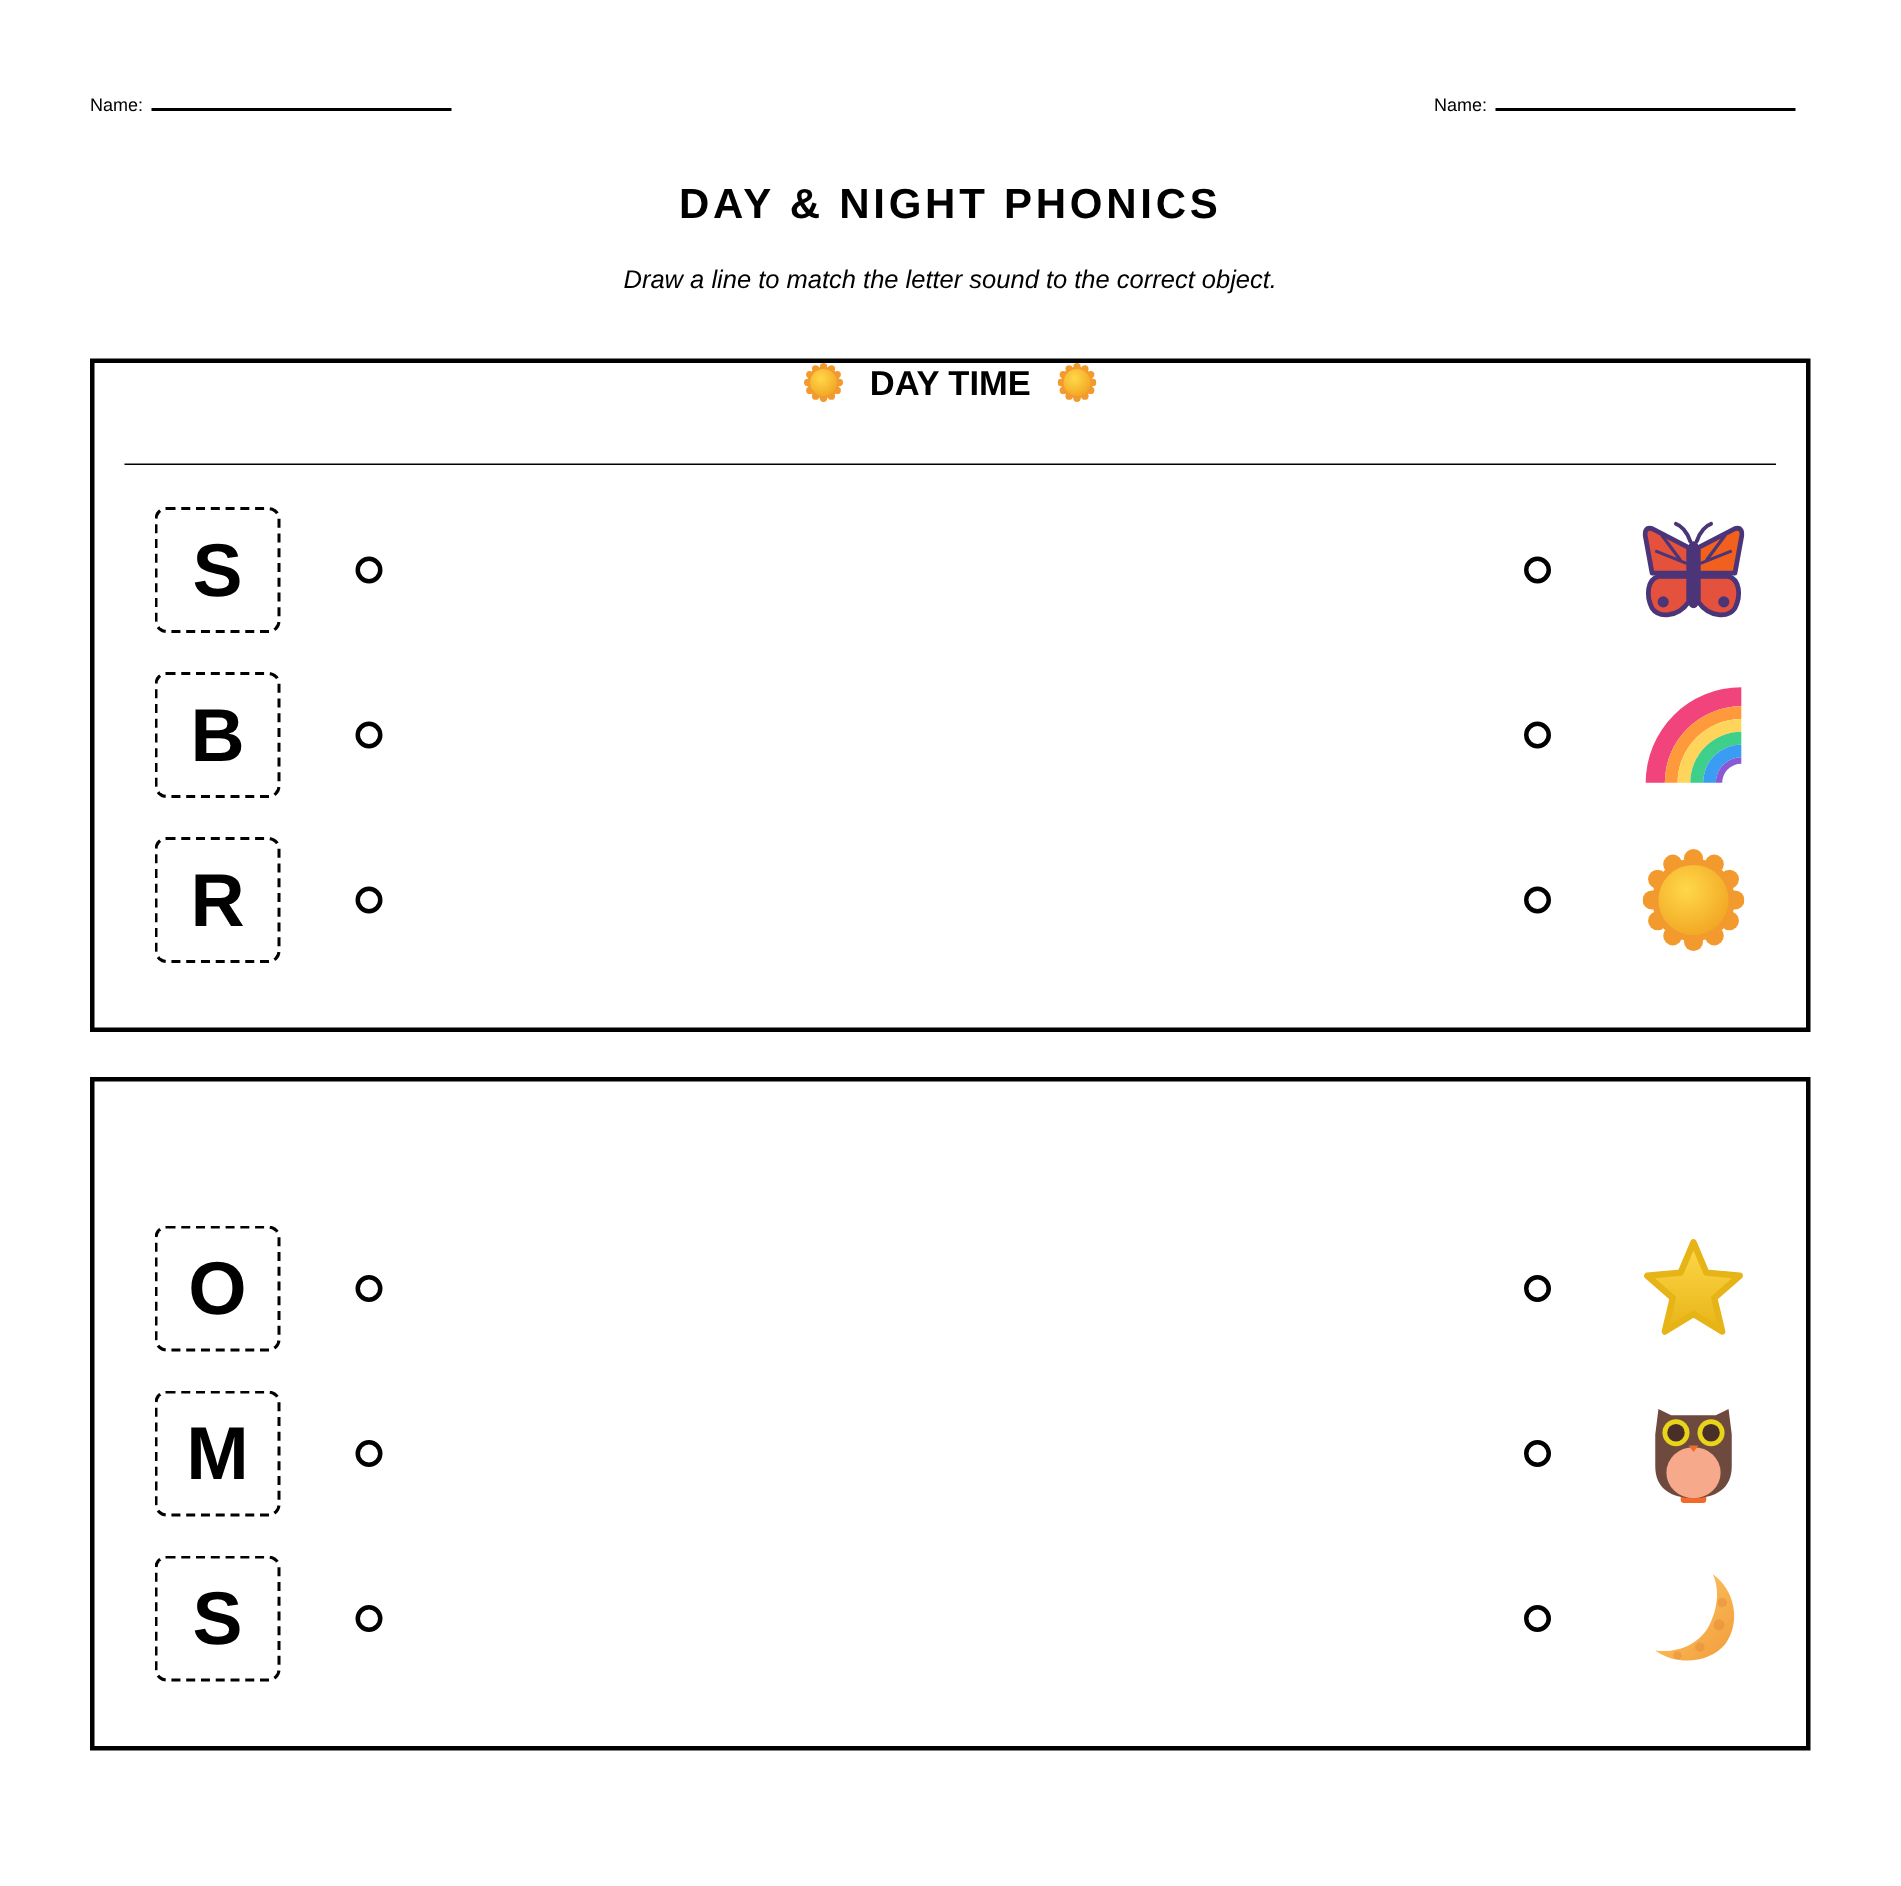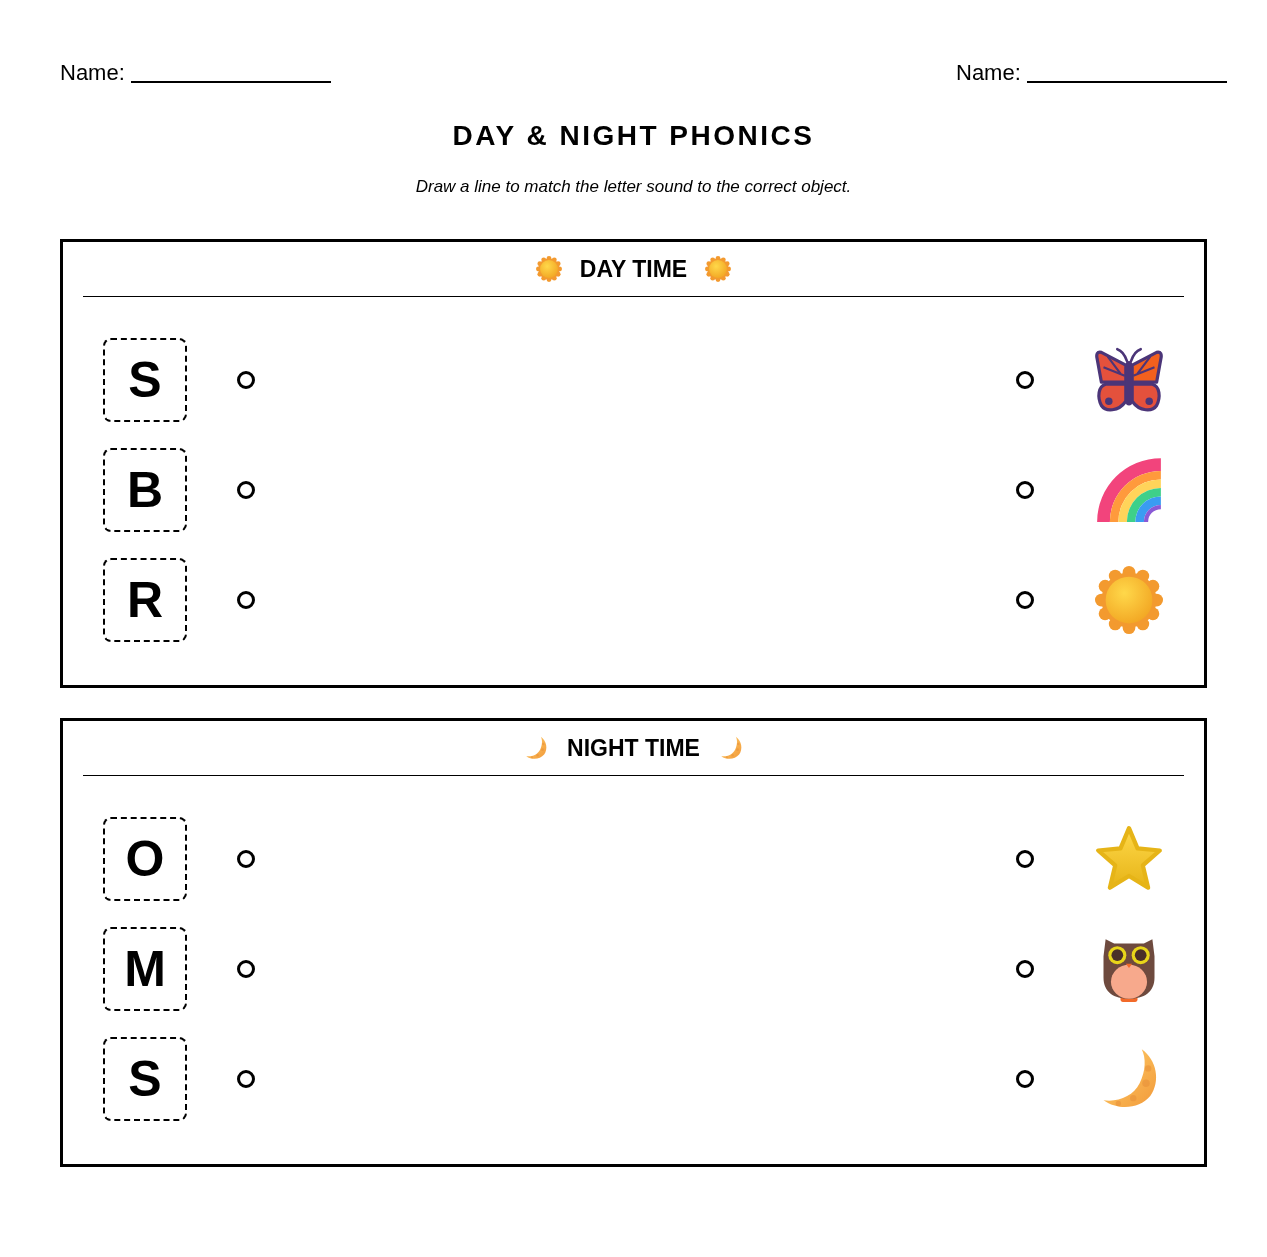--- a/index.html
+++ b/index.html
@@ -1,36 +1,36 @@
 <!DOCTYPE html>
 <html><head>
 <meta charset="utf-8">
 <style>
   * { box-sizing: border-box; margin: 0; padding: 0; }
   html, body { width: 1267px; height: 1257px; background: #ffffff; overflow: hidden; }
   body { font-family: "Liberation Sans", sans-serif; color: #000; position: relative; }
 
-  .field { position: absolute; top: 60px; font-size: 22px; display: flex; align-items: flex-end; }
+  .field { position: absolute; top: 60px; font-size: 12px; display: flex; align-items: flex-end; }
   .field .line { display: inline-block; border-bottom: 2px solid #000; height: 14px; margin-left: 6px; margin-bottom: 3px; }
   .field-name { left: 60px; }
   .field-name .line { width: 200px; }
   .field-date { left: 956px; }
   .field-date .line { width: 200px; }
 
   .title { position: absolute; top: 120px; left: 0; width: 1267px; text-align: center;
            font-size: 28px; font-weight: bold; letter-spacing: 2.5px; }
   .subtitle { position: absolute; top: 177px; left: 0; width: 1267px; text-align: center;
               font-size: 17px; font-style: italic; }
 
   .panel { position: absolute; left: 60px; width: 1147px; height: 449px; border: 3px solid #000; background: #fff; }
   .panel-day { top: 239px; }
   .panel-night { top: 718px; }
 
-  .panel-header { position: absolute; left: 20px; right: 20px; top: 0; height: 55px;
-                  border-bottom: 1.5px solid #000; display: flex; align-items: center; justify-content: center; }
+  .panel-header { position: absolute; left: 20px; right: 20px; top: 0; height: 68px;
+                  border-bottom: 1.5px solid #000; display: flex; align-items: flex-start; justify-content: center; }
   .panel-title { font-size: 23px; font-weight: bold; margin: 0 18px; }
   .hdr-icon { width: 26px; height: 26px; display: inline-block; }
 
   .row { position: absolute; left: 0; right: 0; height: 84px; }
   .letter-box { position: absolute; left: 40px; top: 0; width: 84px; height: 84px;
                 border: 2px dashed #000; border-radius: 8px; display: flex; align-items: center; justify-content: center;
                 font-size: 50px; font-weight: bold; }
   .dot { position: absolute; top: 33px; width: 18px; height: 18px; border: 3px solid #000; border-radius: 50%; background: #fff; }
   .dot-left { left: 174px; }
   .dot-right { left: 953px; }
@@ -147,29 +147,20 @@
     <div class="dot dot-right"></div>
     <div class="pic">
       <svg viewBox="0 0 64 64">
           <use href="#sym-sun"></use>
         </svg>
     </div>
   </div>
 </div>
 
 <div class="panel panel-night">
-  <div class="panel-header">
-    <svg class="hdr-icon">
-        <use href="#sym-moon"></use>
-      </svg>
-    <span class="panel-title">NIGHT TIME</span>
-    <svg class="hdr-icon">
-        <use href="#sym-moon"></use>
-      </svg>
-  </div>
 
   <div class="row" style="top:96px">
     <div class="letter-box">O</div>
     <div class="dot dot-left"></div>
     <div class="dot dot-right"></div>
     <div class="pic">
       <svg viewBox="0 0 64 64">
         <path d="M32 3 L40 22 L61 24 L45 38 L50 59 L32 48 L14 59 L19 38 L3 24 L24 22 Z" fill="url(#starGrad)" stroke="#e6b417" stroke-width="4" stroke-linejoin="round"></path>
       </svg>
     </div>

